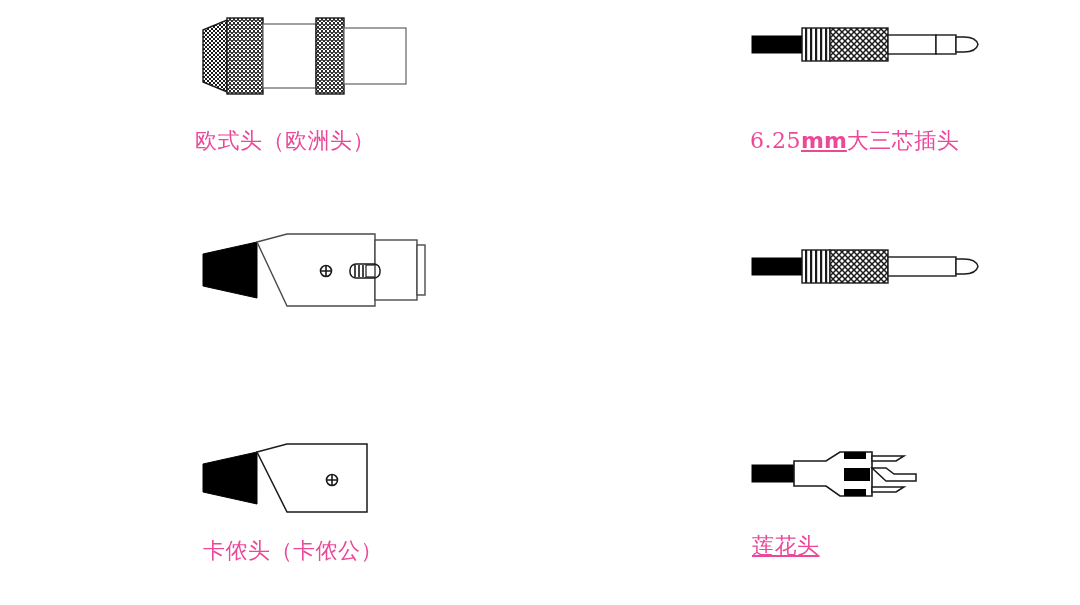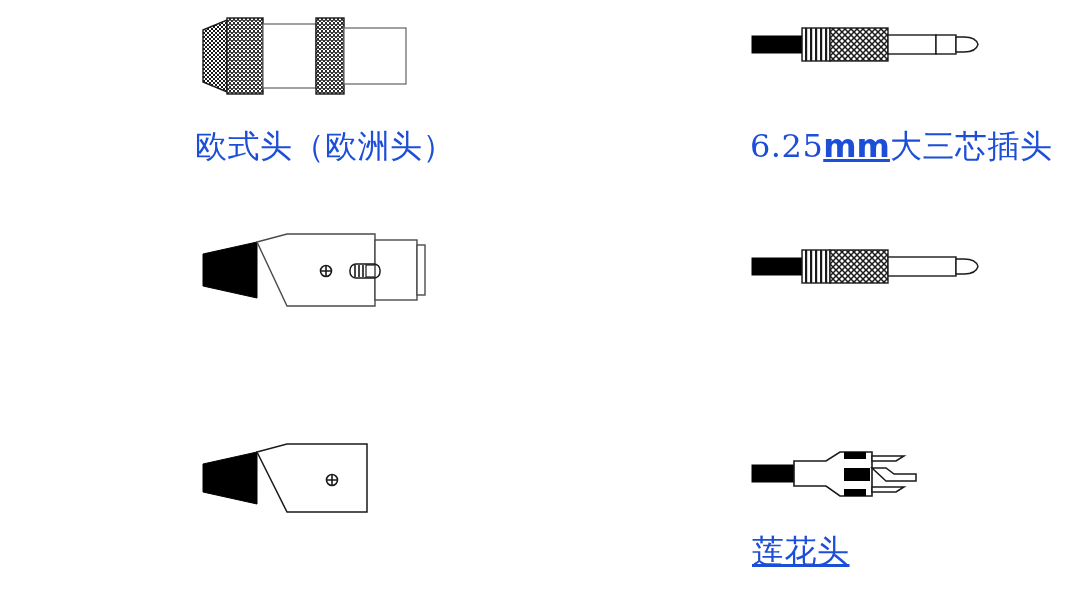--- a/index.html
+++ b/index.html
@@ -26,22 +26,22 @@
 
   .figure {
     position: absolute;
     left: 0;
     top: 0;
   }
 
   .caption {
     position: absolute;
     white-space: nowrap;
-    color: #1d4ed8;
-    font-size: 32px;
+    color: #ec4899;
+    font-size: 22px;
     line-height: 1;
     letter-spacing: 0.5px;
     font-family: "DejaVu Serif", "Liberation Serif", serif;
   }
 
   .caption .unit {
     font-family: "DejaVu Sans", "Liberation Sans", sans-serif;
     font-weight: bold;
     letter-spacing: 0px;
     text-decoration: underline;
@@ -175,20 +175,21 @@
     <svg class="figure" width="330" height="100" viewBox="0 0 330 100">
 
       <path d="M 8 24 L 8 52 L 62 64 L 62 12 Z" fill="#000000" stroke="#000000" stroke-width="1"></path>
 
       <path d="M 62 12 L 92 4 L 172 4 L 172 72 L 92 72 Z" fill="#ffffff" stroke="#1a1a1a" stroke-width="1.5"></path>
 
       <circle cx="137" cy="40" r="5.5" fill="#ffffff" stroke="#1a1a1a" stroke-width="1.6"></circle>
       <path d="M 131.5 40 L 142.5 40 M 137 34.5 L 137 45.5" stroke="#1a1a1a" stroke-width="1.6"></path>
     </svg>
 
+    <div class="caption" id="cap-xlr-m">卡侬头（卡侬公）</div>
   </div>
 
   <div class="cell" id="cell-rca">
     <svg class="figure" width="330" height="100" viewBox="0 0 330 100">
 
       <rect x="12" y="25" width="42" height="17" fill="#000000" stroke="#000000" stroke-width="1"></rect>
 
       <path d="M 54 21 L 86 21 L 100 12 L 132 12 L 132 56 L 100 56 L 86 46 L 54 46 Z" fill="#ffffff" stroke="#1a1a1a" stroke-width="1.6"></path>
 
       <rect x="104" y="12" width="22" height="7" fill="#000000"></rect>

